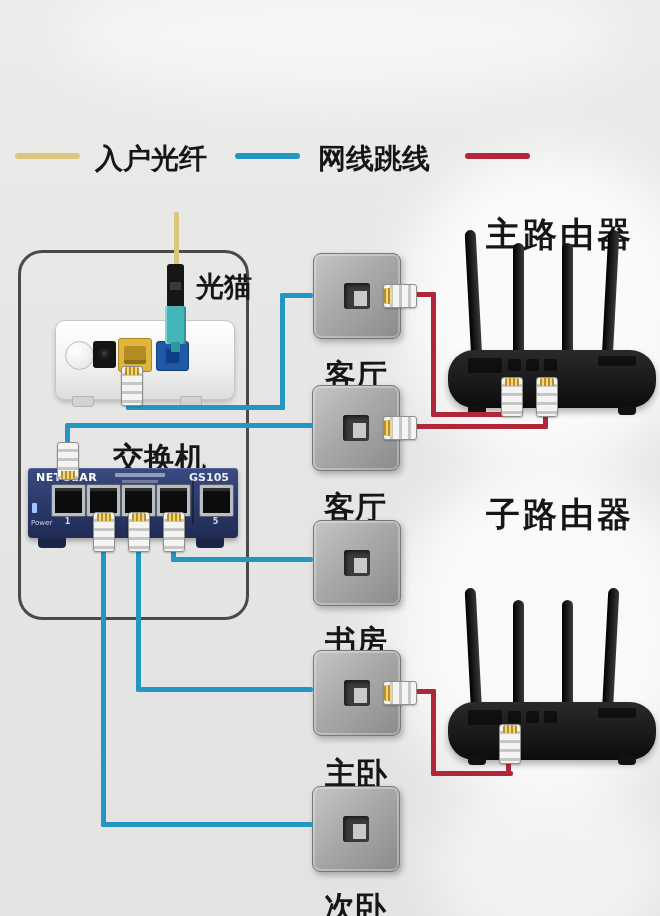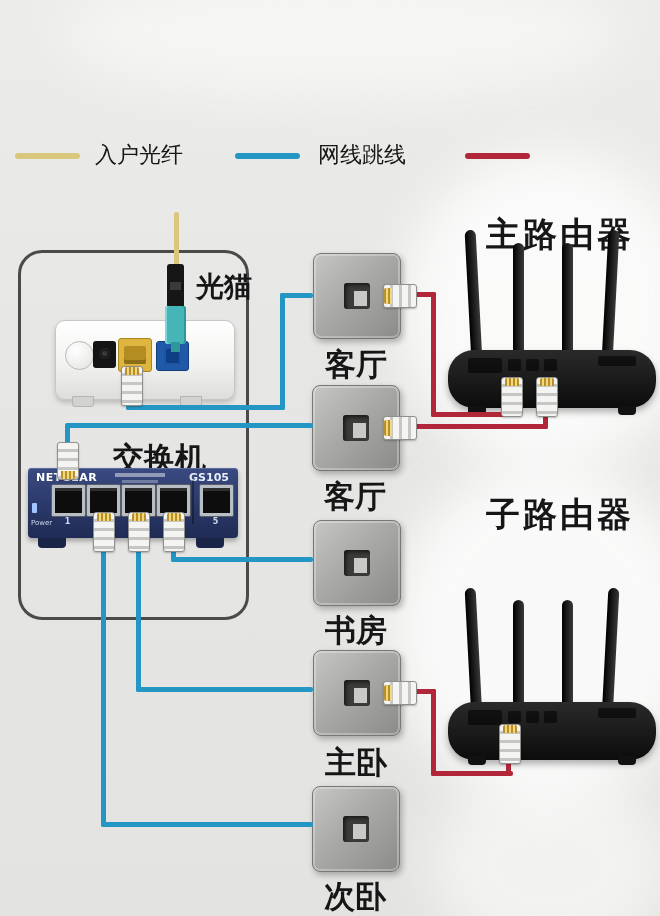--- a/index.html
+++ b/index.html
@@ -7,21 +7,21 @@
   .stage{position:relative;width:660px;height:916px;margin:0 auto;overflow:hidden;
          background:linear-gradient(180deg,#ececea 0%,#e6e6e4 40%,#e3e3e1 100%);}
   .blob{position:absolute;border-radius:50%;background:#ffffff;filter:blur(26px);}
   
   .banner{position:absolute;left:140px;top:38px;width:380px;height:62px;border-radius:31px;
           background:#f0a232;display:flex;align-items:center;justify-content:center;
           box-shadow:inset 0 2px 0 rgba(255,255,255,.25), 0 2px 4px rgba(0,0,0,.15);}
   .banner span{font-size:36px;font-weight:700;color:#fdf3d6;letter-spacing:1px;white-space:nowrap;}
   
   .lg-swatch{position:absolute;height:6px;width:65px;border-radius:3px;}
-  .lg-label{position:absolute;font-size:22px;font-weight:400;color:#161616;white-space:nowrap;}
+  .lg-label{position:absolute;font-size:28px;font-weight:700;color:#161616;white-space:nowrap;}
   
   .wbox{position:absolute;left:18px;top:250px;width:225px;height:364px;border:3px solid #4a4a4a;border-radius:24px;}
   .biglabel{position:absolute;font-weight:700;color:#161616;white-space:nowrap;}
   
   .cb{position:absolute;border-radius:2px;}
   
   .plug{position:absolute;background:repeating-linear-gradient(180deg,#f4f4f2 0 6px,#c6c6c4 6px 9px);
         border:1px solid #8f8f8d;border-radius:3px;box-shadow:0 1px 2px rgba(0,0,0,.25);}
   .plug-h{background:repeating-linear-gradient(90deg,#f4f4f2 0 6px,#c6c6c4 6px 9px);}
   .plug .gold{position:absolute;background:repeating-linear-gradient(90deg,#b98f2c 0 2px,#efd97c 2px 4px);}
@@ -67,21 +67,21 @@
   .sw-power{position:absolute;left:3px;top:51px;font-size:7px;color:#cfd6ec;}
   .sw-led{position:absolute;left:4px;top:35px;width:5px;height:10px;background:#9fc4ff;border-radius:1px;}
   .sw-tab{position:absolute;top:538px;width:28px;height:10px;background:#1a2547;border-radius:0 0 4px 4px;}
   
   .plate{position:absolute;width:86px;height:84px;border-radius:8px;border:1px solid #79797 7;
          border:1px solid #787876;background:linear-gradient(135deg,#c6c6c4 0%,#a9a9a7 45%,#8b8b89 100%);
          box-shadow:2px 3px 6px rgba(0,0,0,.28), inset 0 0 0 2px rgba(255,255,255,.28);}
   .plate-port{position:absolute;left:50%;top:50%;transform:translate(-50%,-50%);width:26px;height:26px;
          background:#3c3c3a;border-radius:3px;box-shadow:inset 2px 2px 4px rgba(0,0,0,.65);}
   .plate-port::after{content:'';position:absolute;right:3px;bottom:3px;width:13px;height:15px;background:#c9c9c7;}
-  .plate-label{position:absolute;width:86px;text-align:center;font-size:31px;font-weight:700;color:#161616;white-space:nowrap;}
+  .plate-label{position:absolute;width:86px;text-align:center;font-size:31px;font-weight:700;color:#161616;white-space:nowrap;margin-top:11px;}
   
   .ant{position:absolute;width:11px;background:linear-gradient(90deg,#000000,#3a3a3a);border-radius:6px 6px 3px 3px;}
   .rbody{position:absolute;left:448px;width:208px;height:58px;border-radius:26px;
          background:linear-gradient(180deg,#2a2a2a 0%,#151515 70%,#0c0c0c 100%);
          box-shadow:0 4px 7px rgba(0,0,0,.3);}
   .rdetail{position:absolute;background:#000000;opacity:.55;border-radius:2px;}
   .rfoot{position:absolute;width:18px;height:9px;background:#111111;border-radius:0 0 4px 4px;}
   .rlabel{position:absolute;left:460px;width:200px;text-align:center;font-size:34px;font-weight:700;color:#161616;
           letter-spacing:3px;white-space:nowrap;}
 </style>

